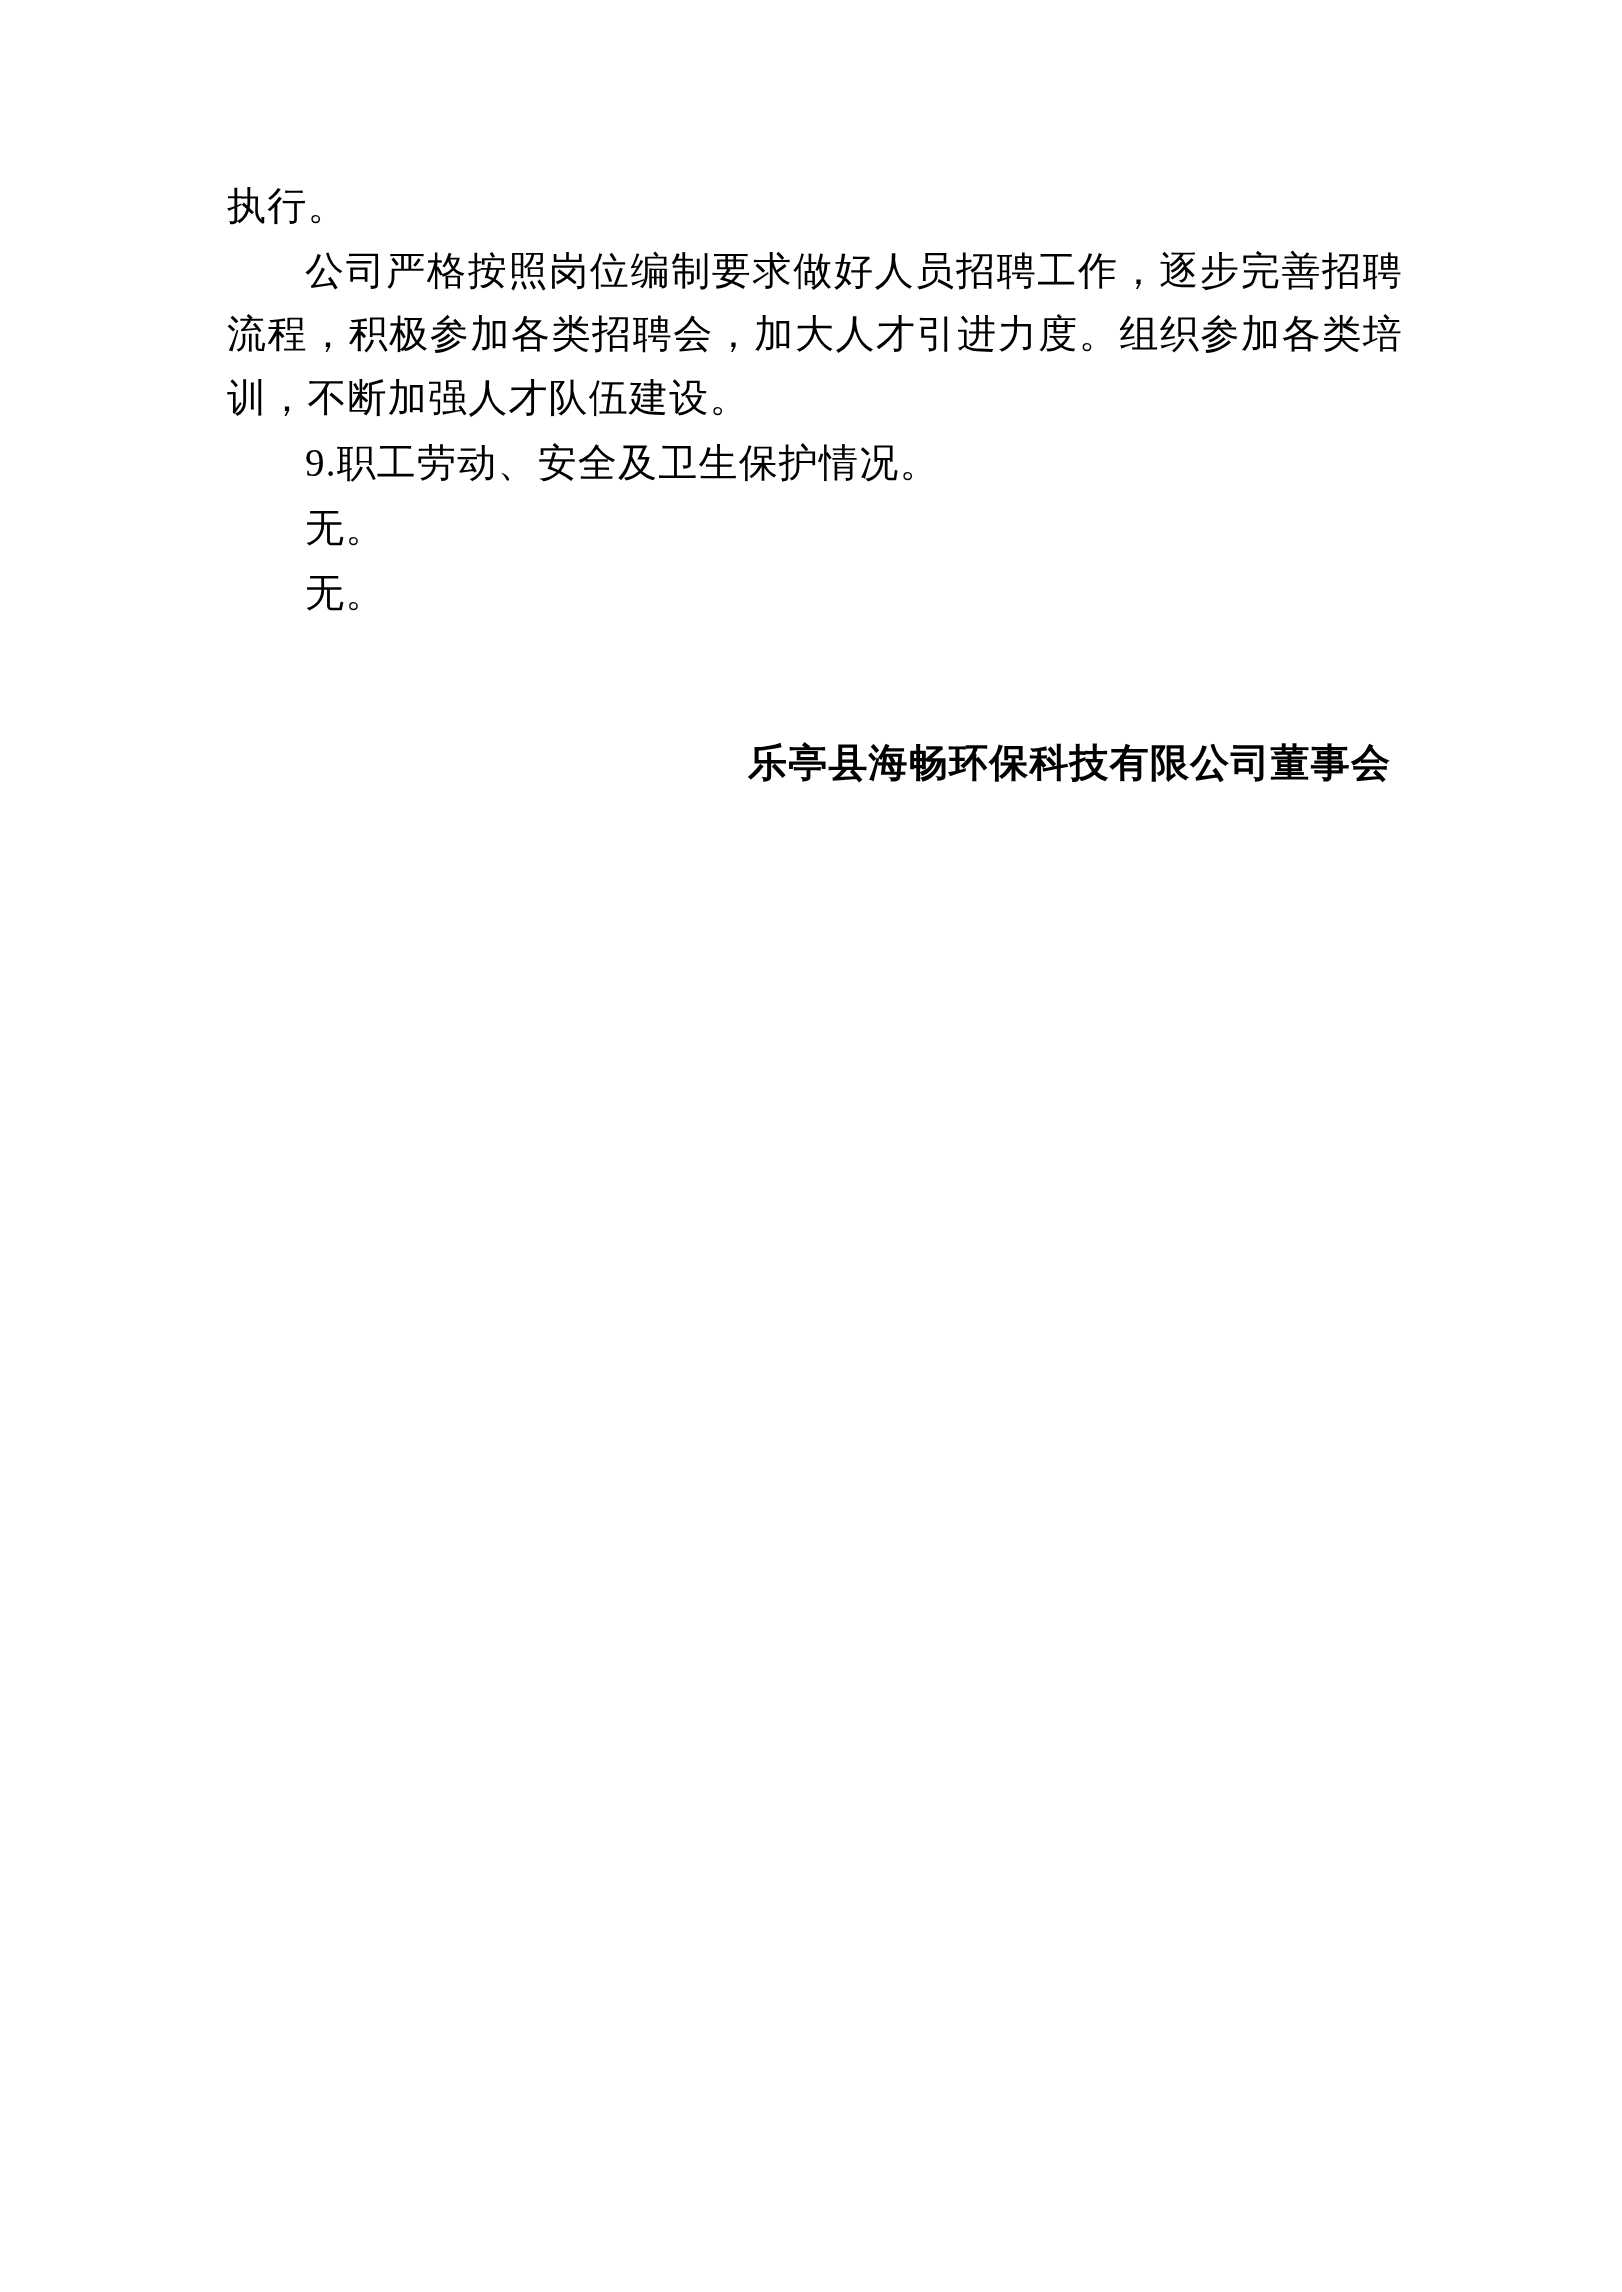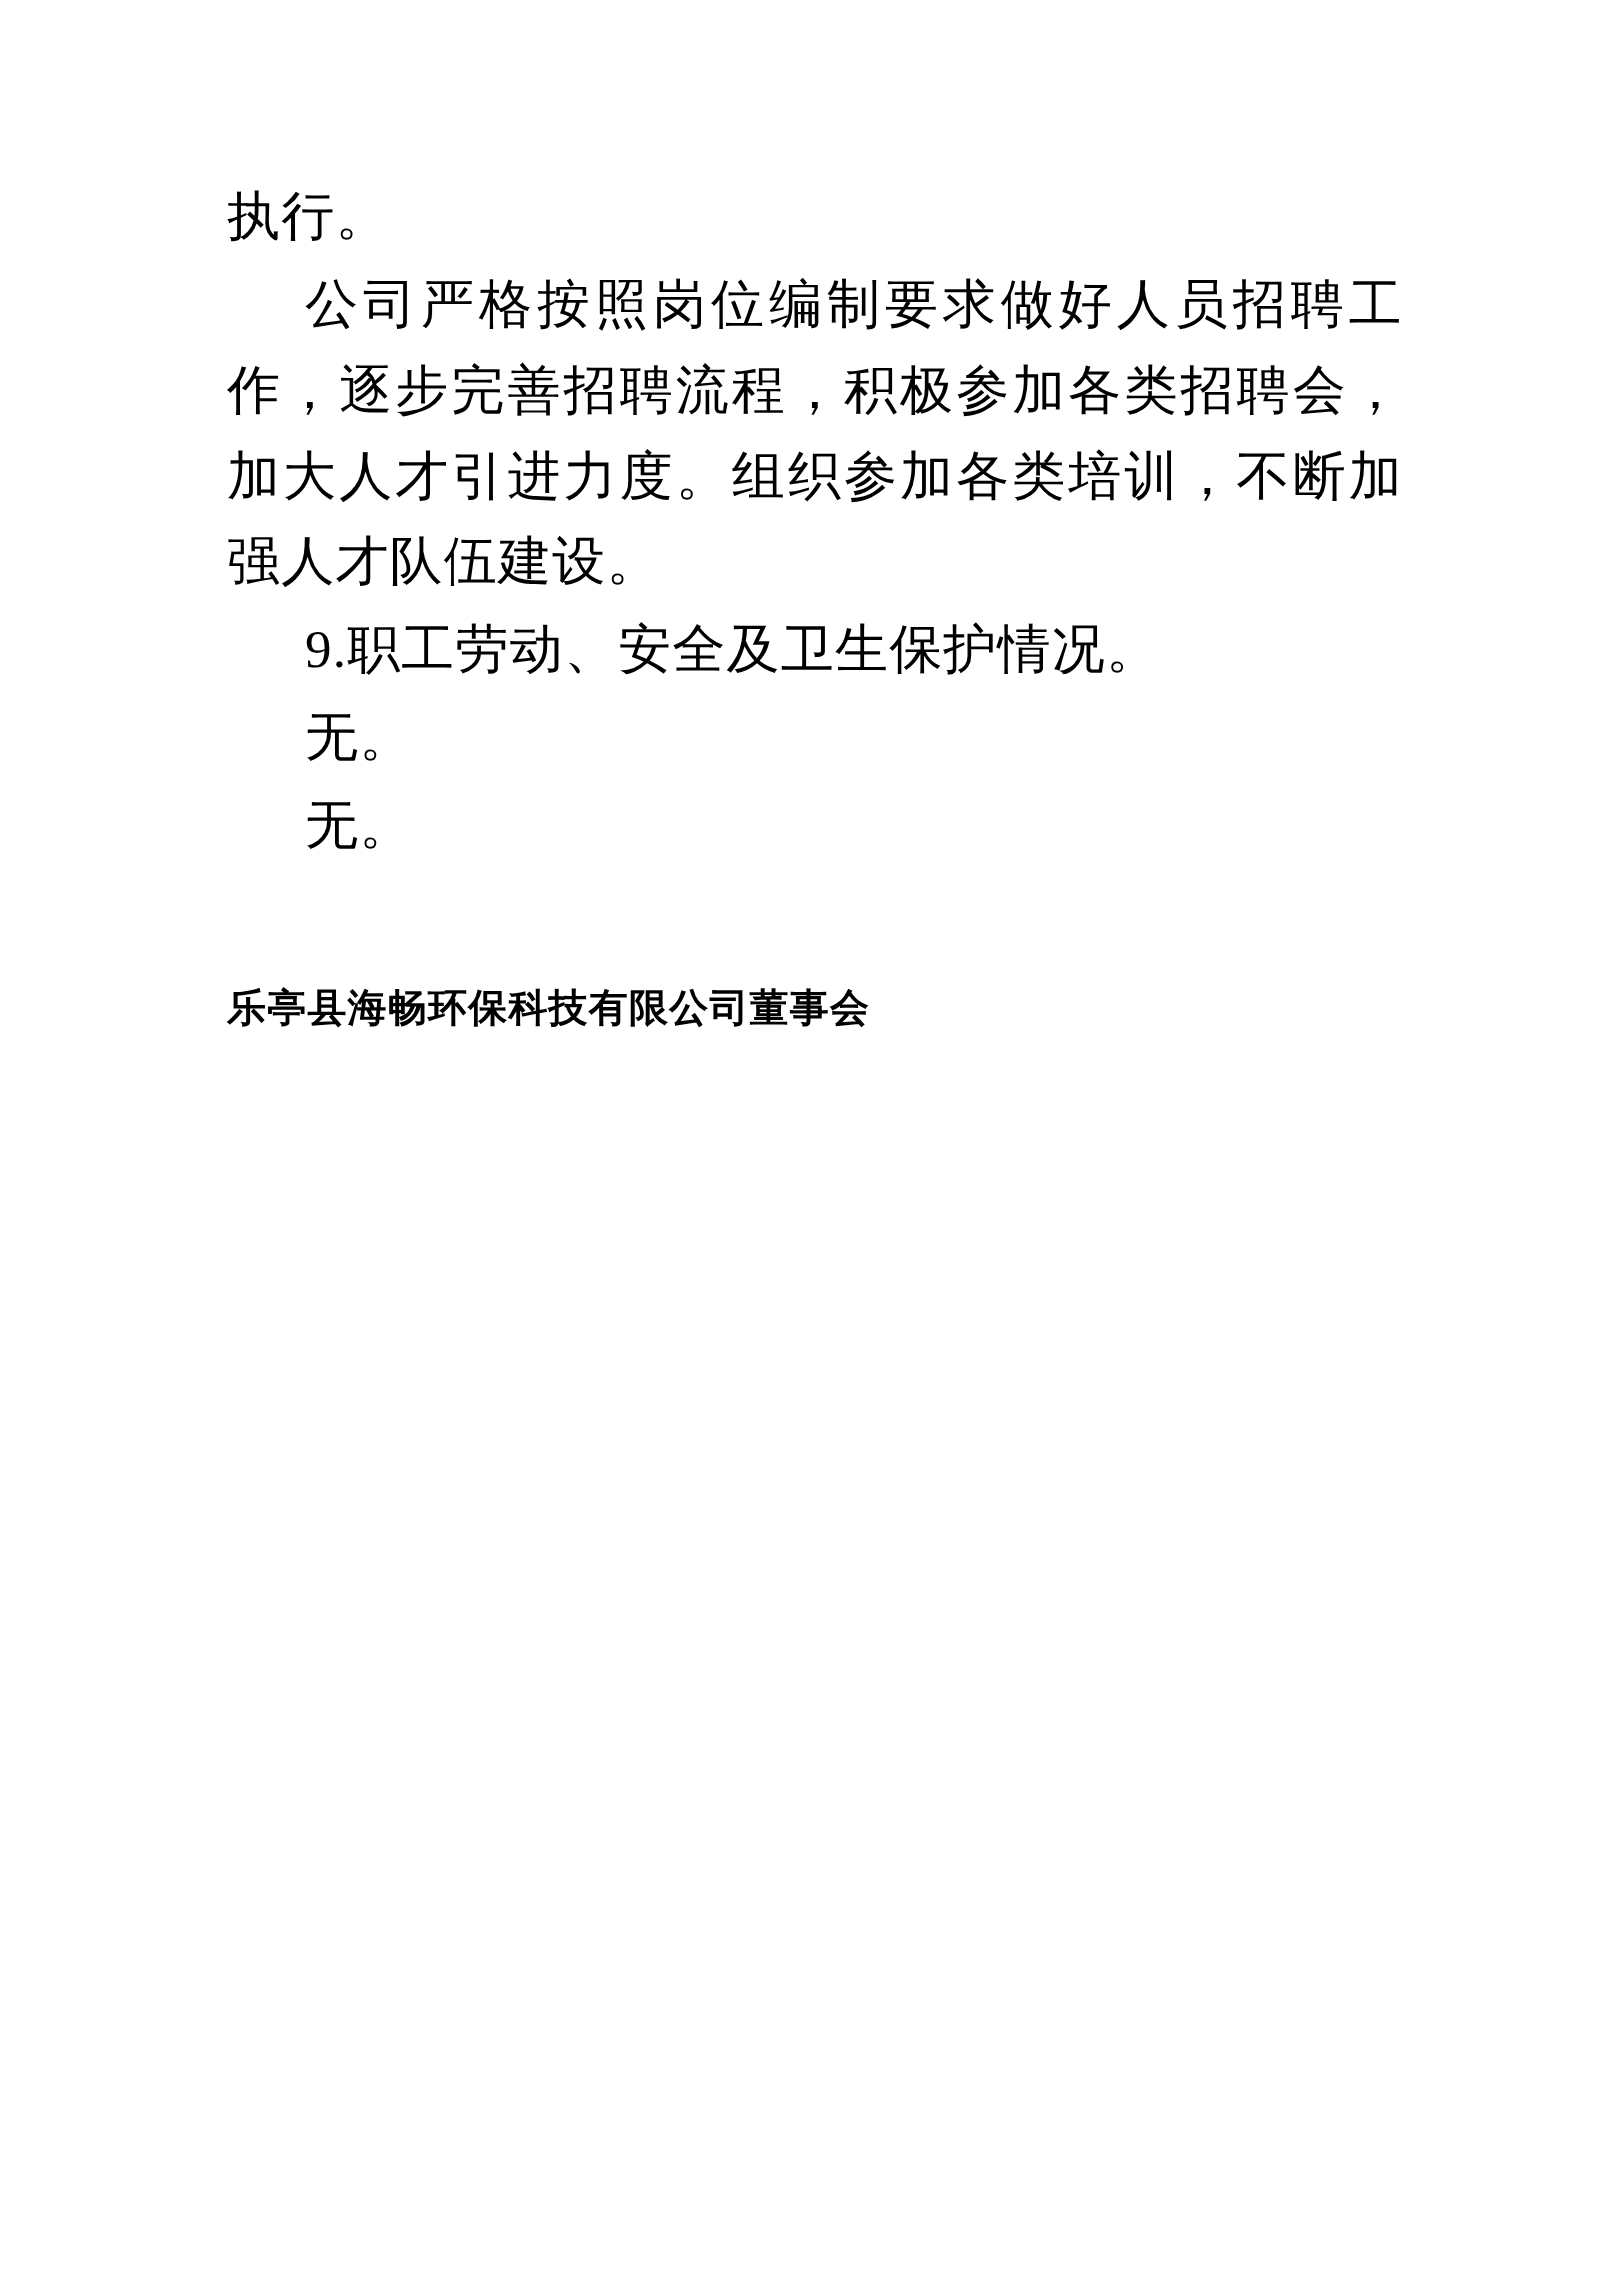--- a/index.html
+++ b/index.html
@@ -23,41 +23,41 @@
     height: 2293px;
     background: #ffffff;
   }
   .content {
     position: absolute;
     left: 227px;
     top: 174px;
     width: 1176px;
   }
   .para {
-    font-size: 53px;
+    font-size: 39px;
     line-height: 1.62;
     letter-spacing: 1.2px;
     text-align: justify;
     margin: 0 0 2px 0;
     white-space: pre-wrap;
   }
   .indent {
     text-indent: 78px;
   }
   .heading {
     font-size: 39px;
     line-height: 1.62;
     letter-spacing: 1.2px;
     font-weight: bold;
     margin: 0 0 2px 0;
     text-indent: 39px;
   }
   .sign-block {
     margin-top: 110px;
-    text-align: left;
+    text-align: right;
     padding-right: 11.8px;
   }
   .sign-name {
     font-size: 39px;
     letter-spacing: 1.2px;
     line-height: 1.5;
     font-weight: bold;
   }
   .sign-date {
     font-size: 37px;

